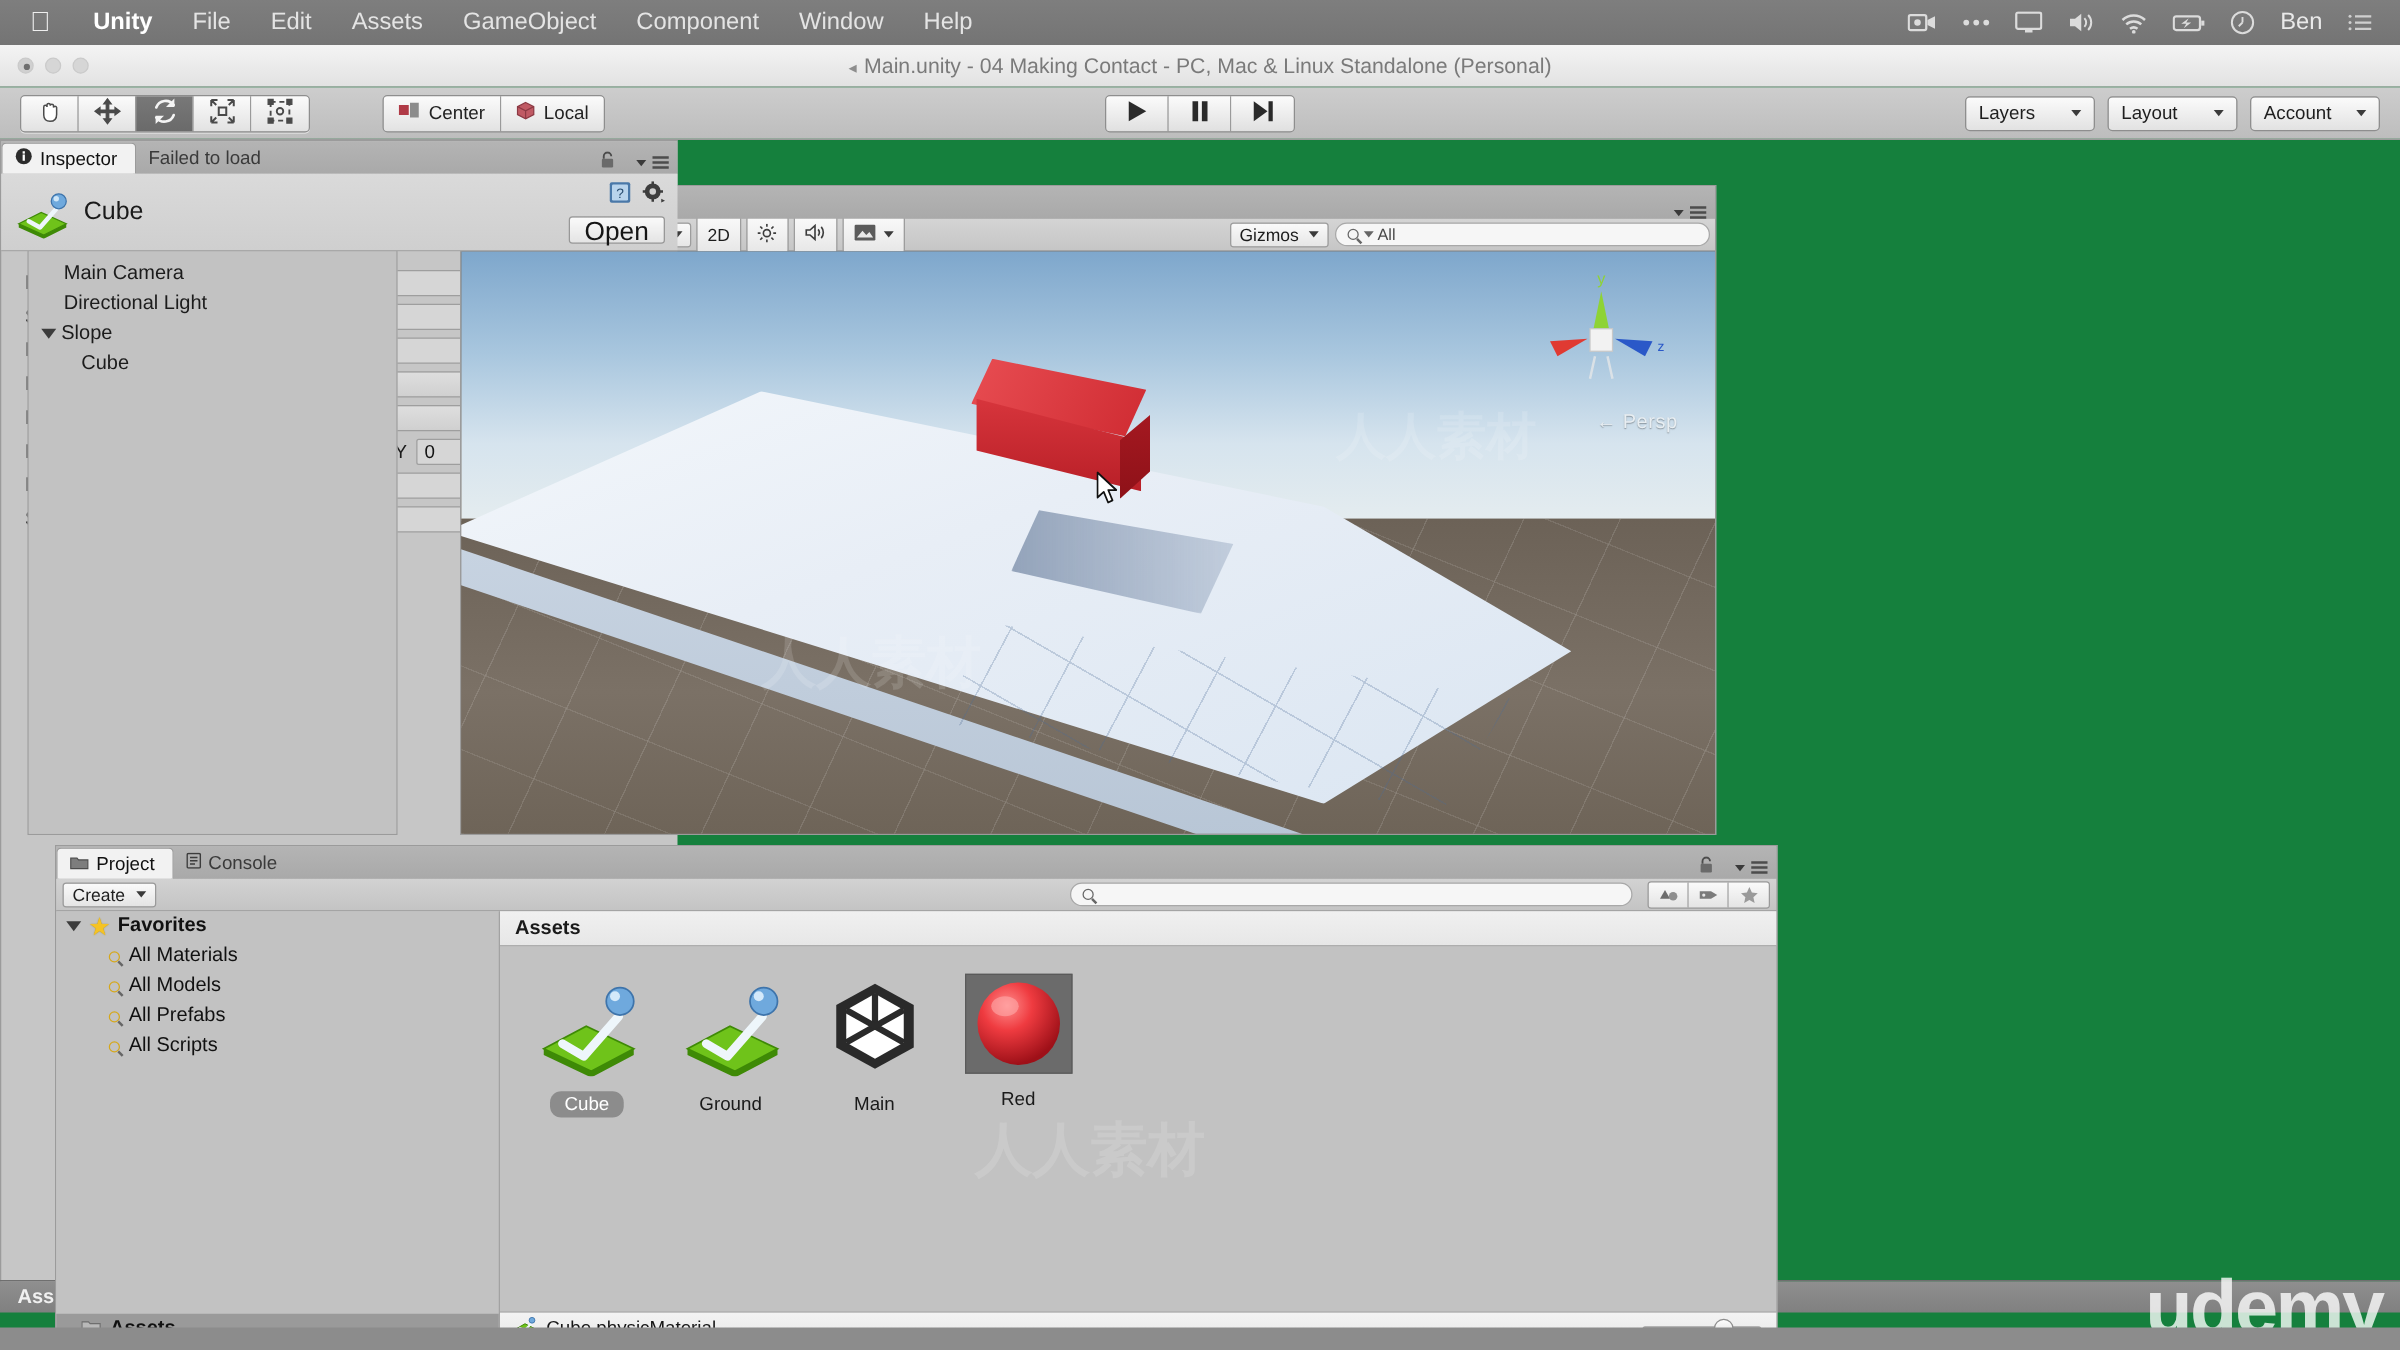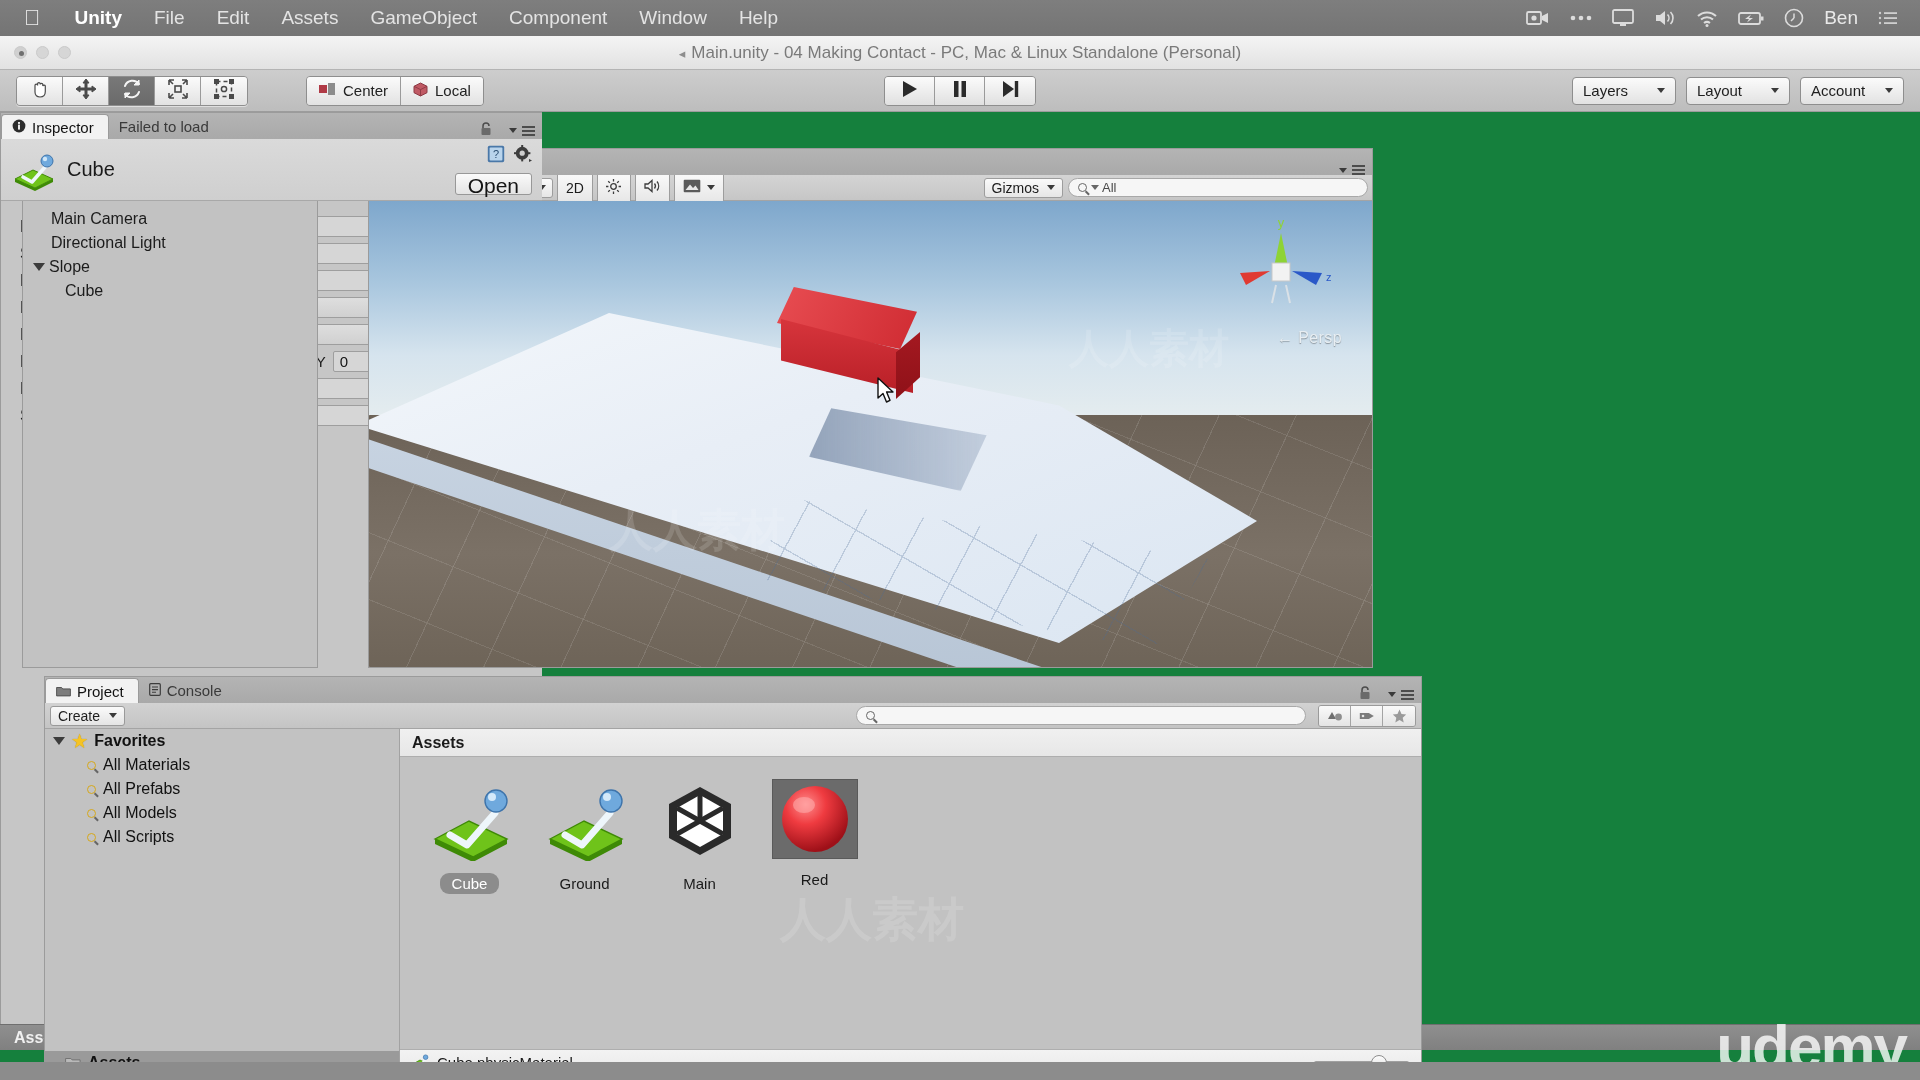--- a/index.html
+++ b/index.html
@@ -803,25 +803,25 @@
             <i class="twisty open" style="margin-left:-2px"></i>
             <span class="star">★</span>
             <span>Favorites</span>
           </div>
           <div class="projRow child">
             <span class="magnifier" style="border-color:#d6a81a"></span>
             <span>All Materials</span>
           </div>
           <div class="projRow child">
             <span class="magnifier" style="border-color:#d6a81a"></span>
-            <span>All Prefabs</span>
+            <span>All Models</span>
           </div>
           <div class="projRow child">
             <span class="magnifier" style="border-color:#d6a81a"></span>
-            <span>All Models</span>
+            <span>All Prefabs</span>
           </div>
           <div class="projRow child">
             <span class="magnifier" style="border-color:#d6a81a"></span>
             <span>All Scripts</span>
           </div>
           <div class="projRow bottom">
             <span>
               <svg width="16" height="12" viewBox="0 0 16 12">
                   <path d="M0.6 2.5 h5.2 l1.3 1.4 h8 v7.4 h-14.5 Z" fill="#b9b9b9" stroke="#6e6e6e" stroke-width="0.9"></path>
                 </svg>

